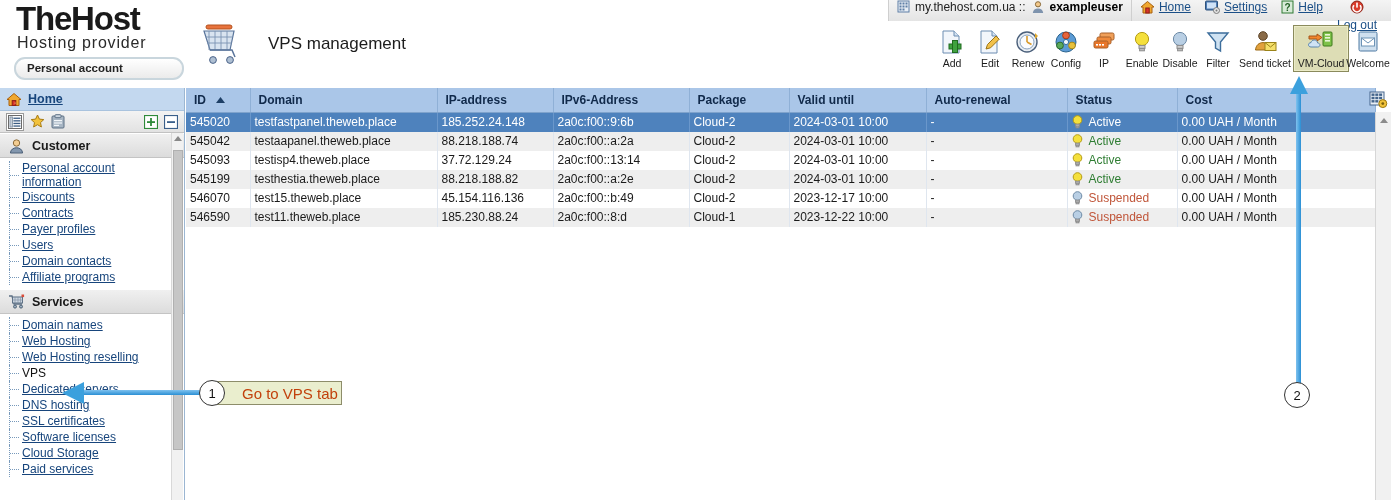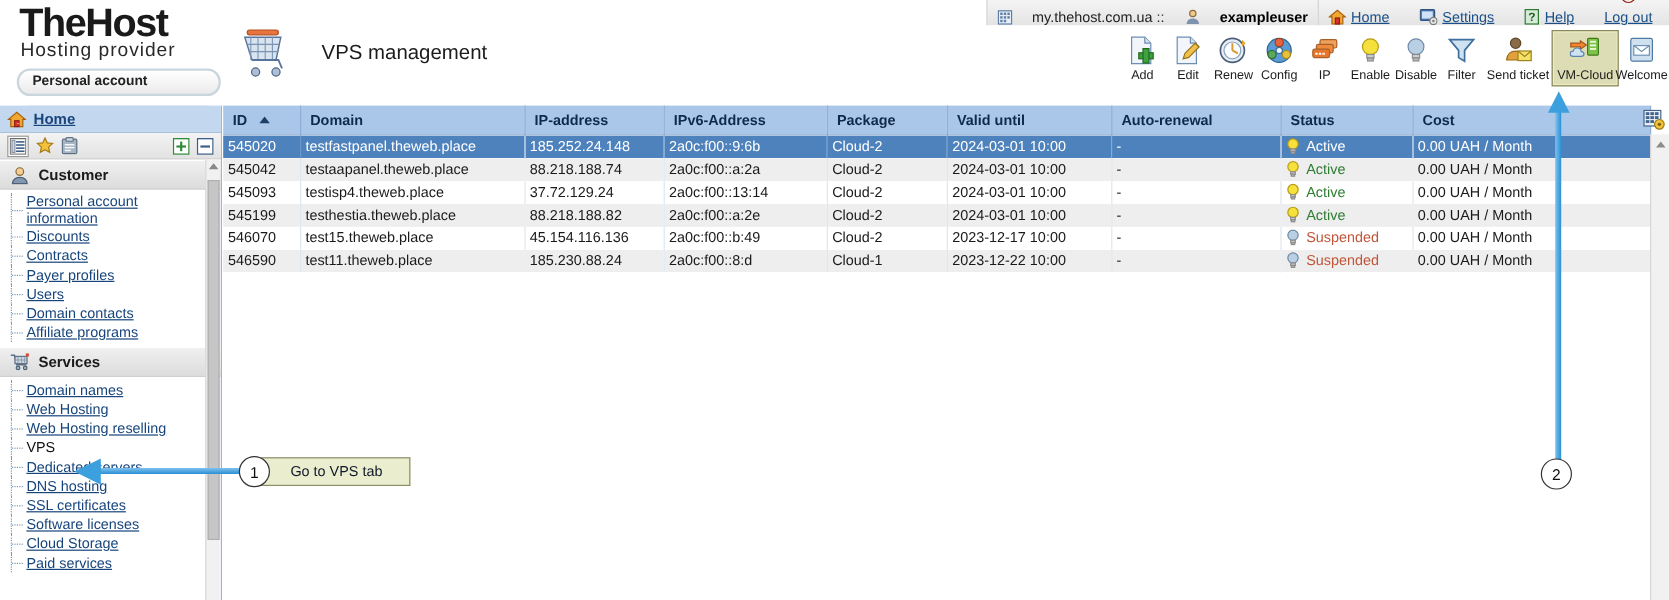--- a/index.html
+++ b/index.html
@@ -16,24 +16,24 @@
   
   .topbar {
     position: absolute; left: 0; top: 0; width: 1391px; height: 21px;
     background: #ffffff;
   }
   .topbar-right {
     position: absolute; right: 0; top: 0; height: 21px;
     display: flex; align-items: center;
   }
   .tb-group {
-    display: flex; align-items: flex-end; height: 21px;
+    display: flex; align-items: flex-start; height: 21px;
     background: linear-gradient(#f4f4f4, #e4e4e4);
     border-left: 1px solid #cfcfcf;
-    padding: 0 8px; gap: 16px;
+    padding: 0 8px; gap: 5px;
   }
   .tb-group.site-group { padding-right: 14px; }
   .tb-text { font-size: 12px; color: #222; }
   .tb-user { font-weight: bold; color: #000; font-size: 12px; }
   .tb-link {
     color: #1b4f87; text-decoration: underline; font-size: 12px; cursor: pointer;
   }
   .tb-item { display: flex; align-items: center; gap: 4px; margin-right: 9px; }
   .tb-item:last-child { margin-right: 0; flex-direction: column; }
 
@@ -179,21 +179,21 @@
   .right-rail .up {
     position: absolute; left: 4px; top: 6px;
     width: 0; height: 0; border-left: 4px solid transparent;
     border-right: 4px solid transparent; border-bottom: 5px solid #8c8c8c;
   }
 
   
   .callout {
     position: absolute; background: #eaeece; border: 1px solid #8d8d6a;
     display: flex; align-items: center; height: 24px; padding: 0 9px;
-    font-size: 12px; color: #0f172a; white-space: nowrap;
+    font-size: 15px; color: #c2410c; white-space: nowrap;
   }
   .badge {
     position: absolute; width: 26px; height: 26px; border-radius: 50%;
     background: #ffffff; border: 1.5px solid #333; display: flex;
     align-items: center; justify-content: center;
     font-size: 13px; color: #111; font-weight: normal;
   }
   .arrow-h {
     position: absolute; height: 5px;
     background: linear-gradient(#7fc2ef, #2a8fd4);

